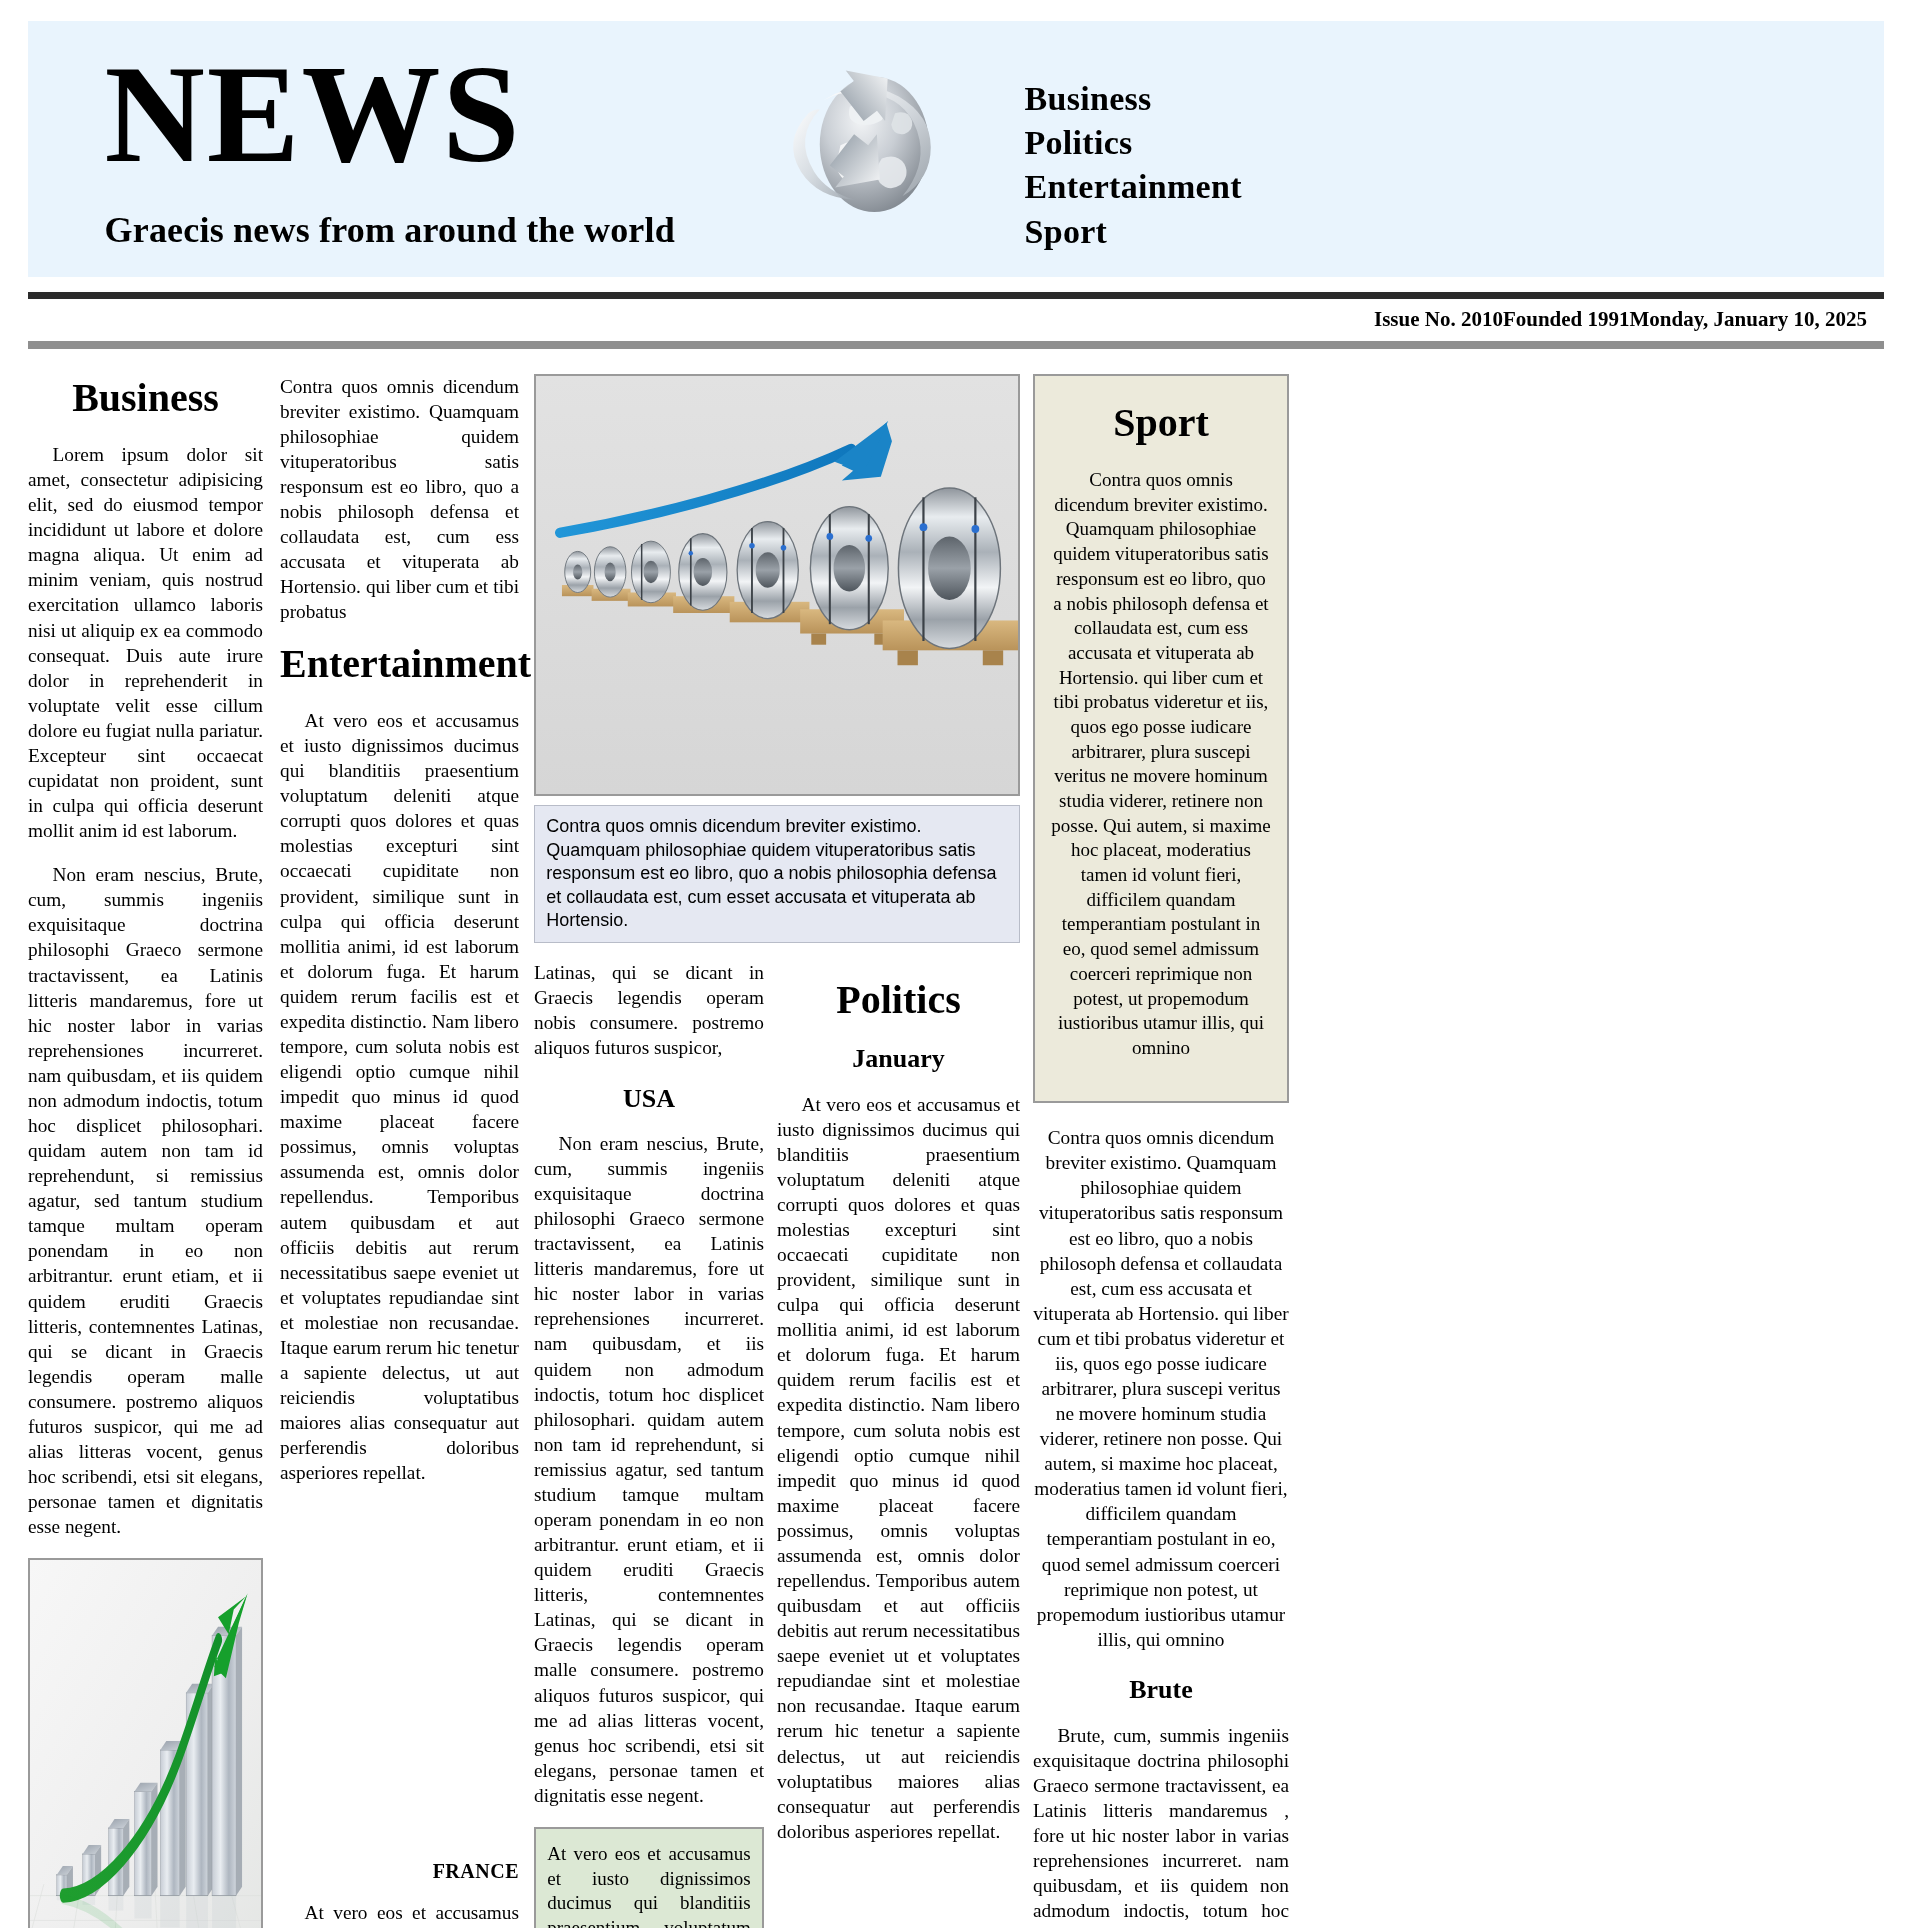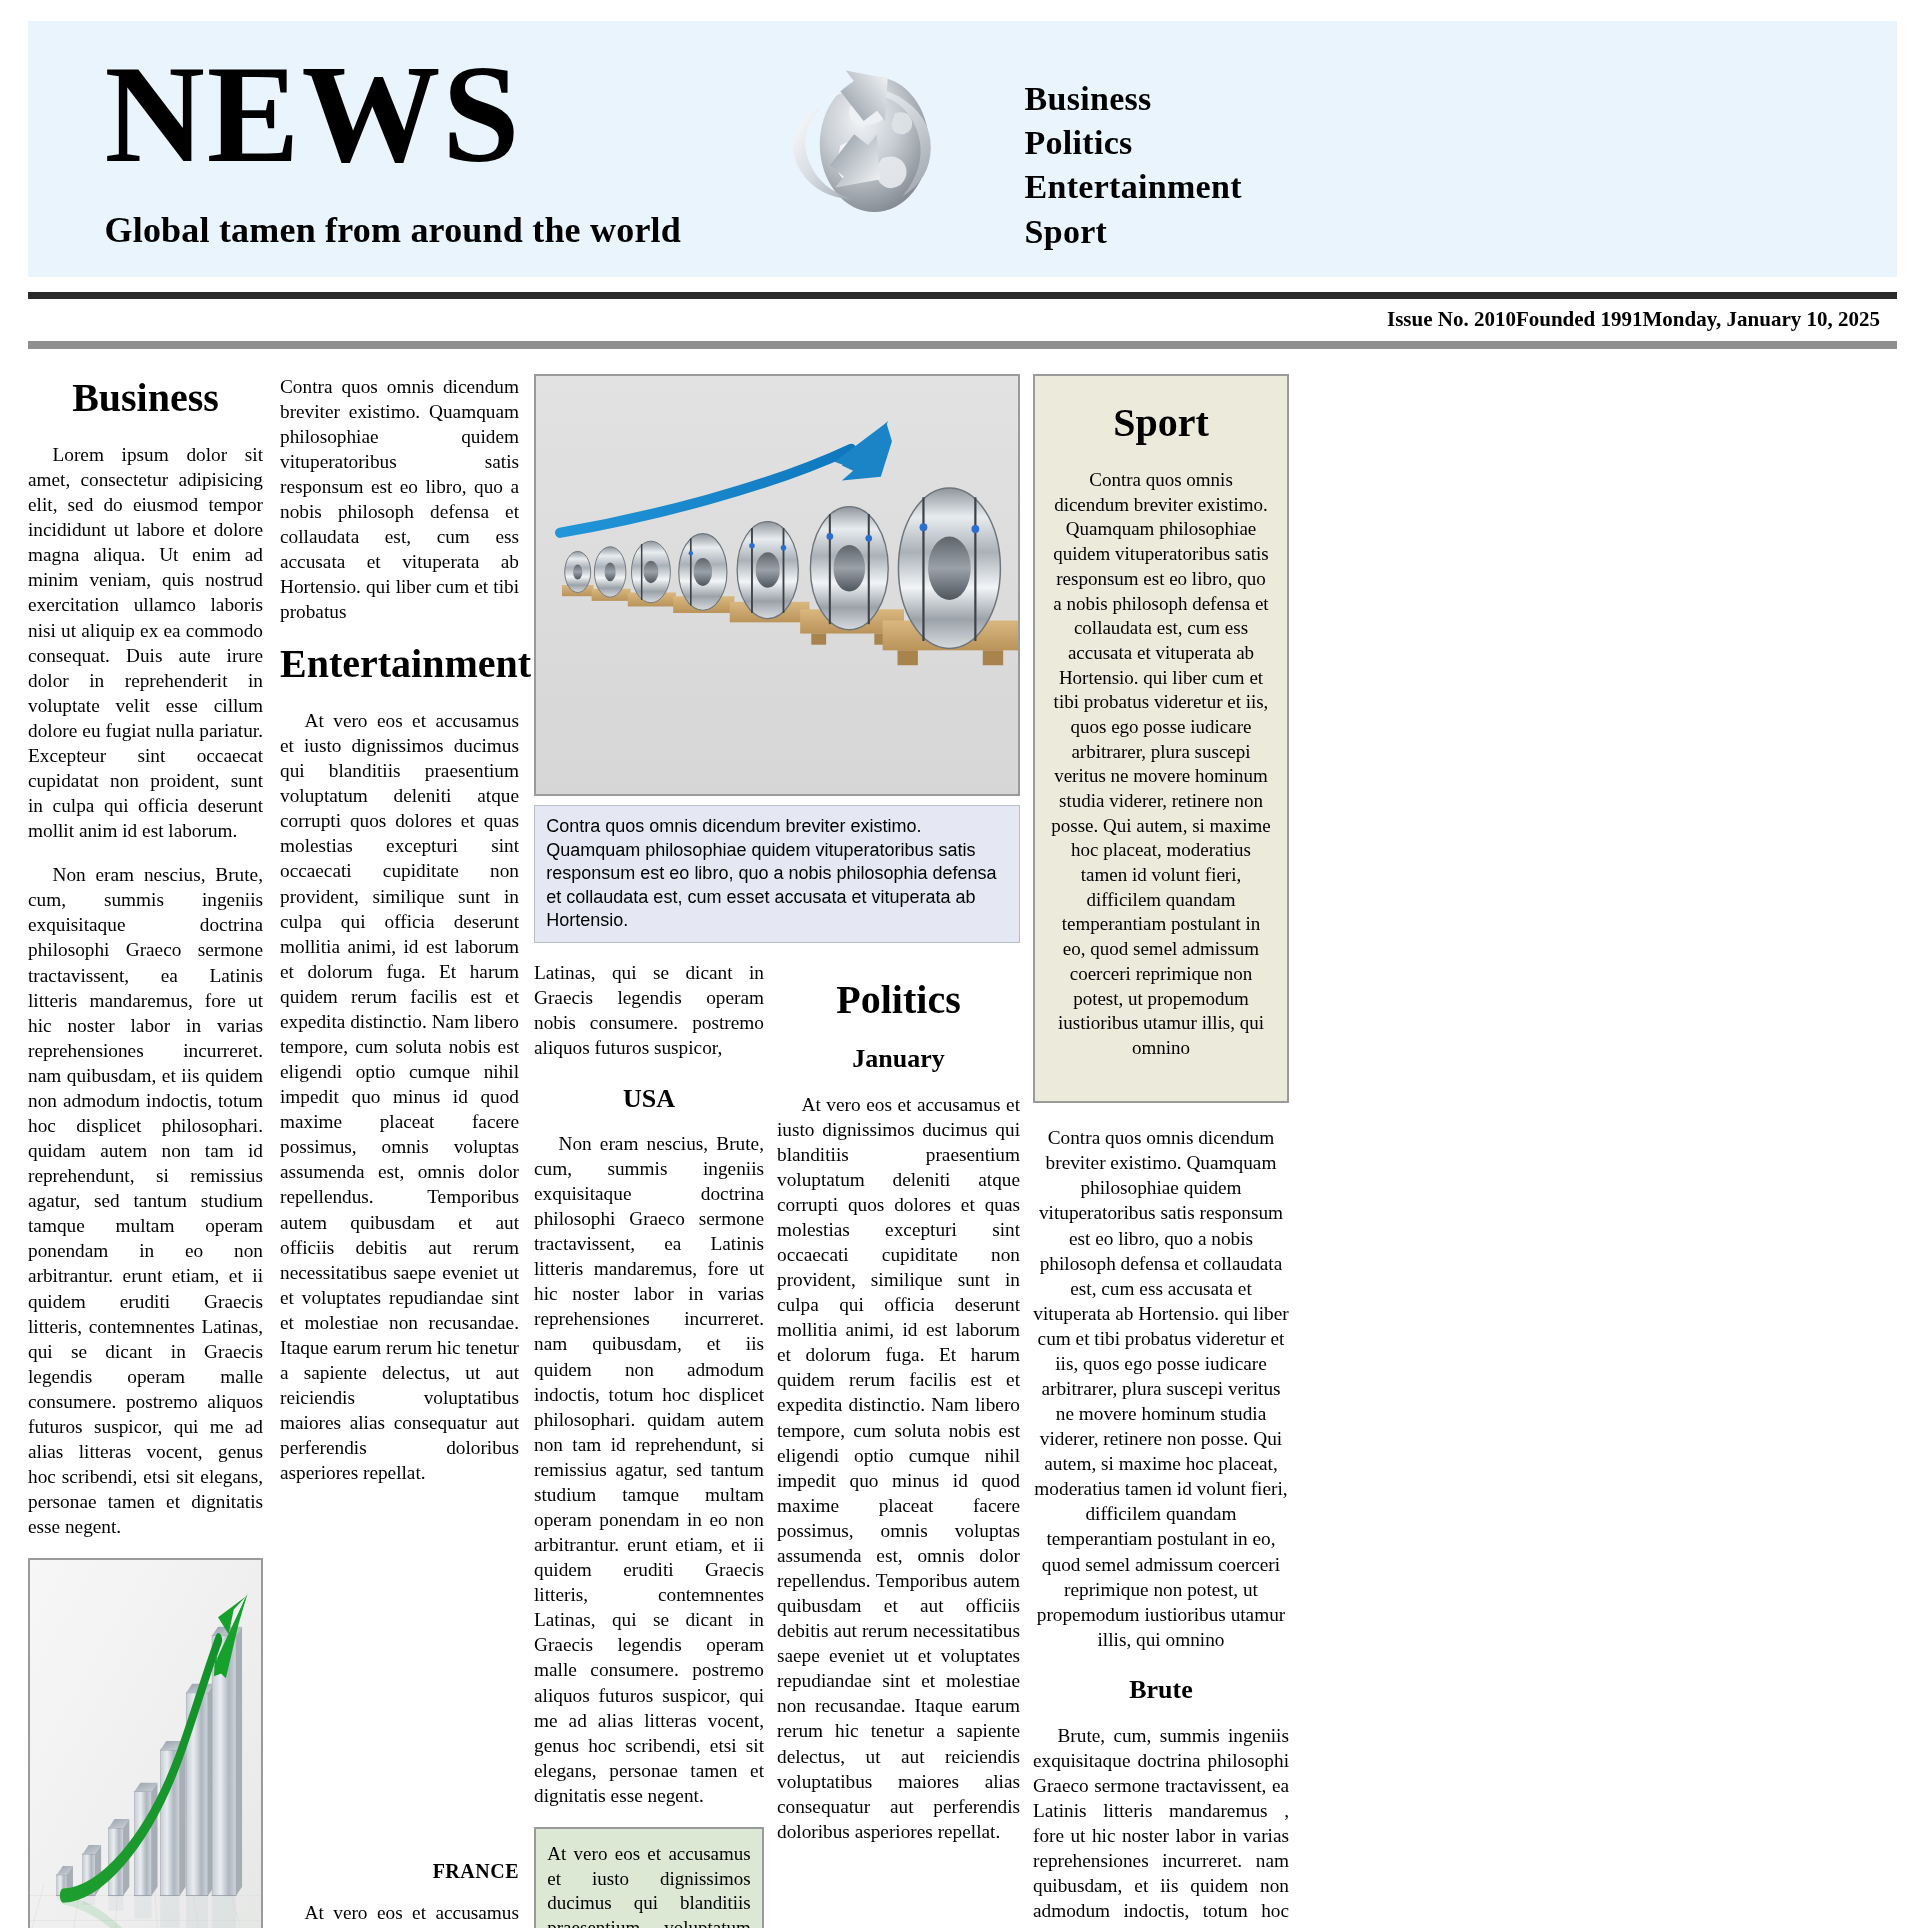--- a/index.html
+++ b/index.html
@@ -12,21 +12,21 @@
     height: 1928px;
     font-family: "Liberation Serif", "DejaVu Serif", serif;
     color: #000;
     overflow: hidden;
   }
   .page {
     position: relative;
     width: 1928px;
     height: 1928px;
     box-sizing: border-box;
-    padding: 21px 31px 0 28px;
+    padding: 21px 44px 0 28px;
   }
 
   
   .masthead {
     position: relative;
     background: #e9f4fd;
     height: 256px;
     box-sizing: border-box;
     padding: 13px 24.5px 0 24.5px;
   }
@@ -187,21 +187,21 @@
 </style>
 </head>
 <body>
 
 <div class="page">
 
   <div class="masthead">
     <div class="masthead-inner">
       <div class="brand-block">
         <div class="brand-title">NEWS</div>
-        <div class="brand-tagline">Global tamen from around the world</div>
+        <div class="brand-tagline">Graecis news from around the world</div>
       </div>
 
       <div class="globe-block">
         <svg width="217" height="174" viewBox="0 0 230 185" aria-hidden="true">
           <defs>
             <radialGradient id="gGlobe" cx="38%" cy="32%" r="75%">
               <stop offset="0%" stop-color="#f2f4f6"></stop>
               <stop offset="45%" stop-color="#c9ced4"></stop>
               <stop offset="100%" stop-color="#7d848c"></stop>
             </radialGradient>

